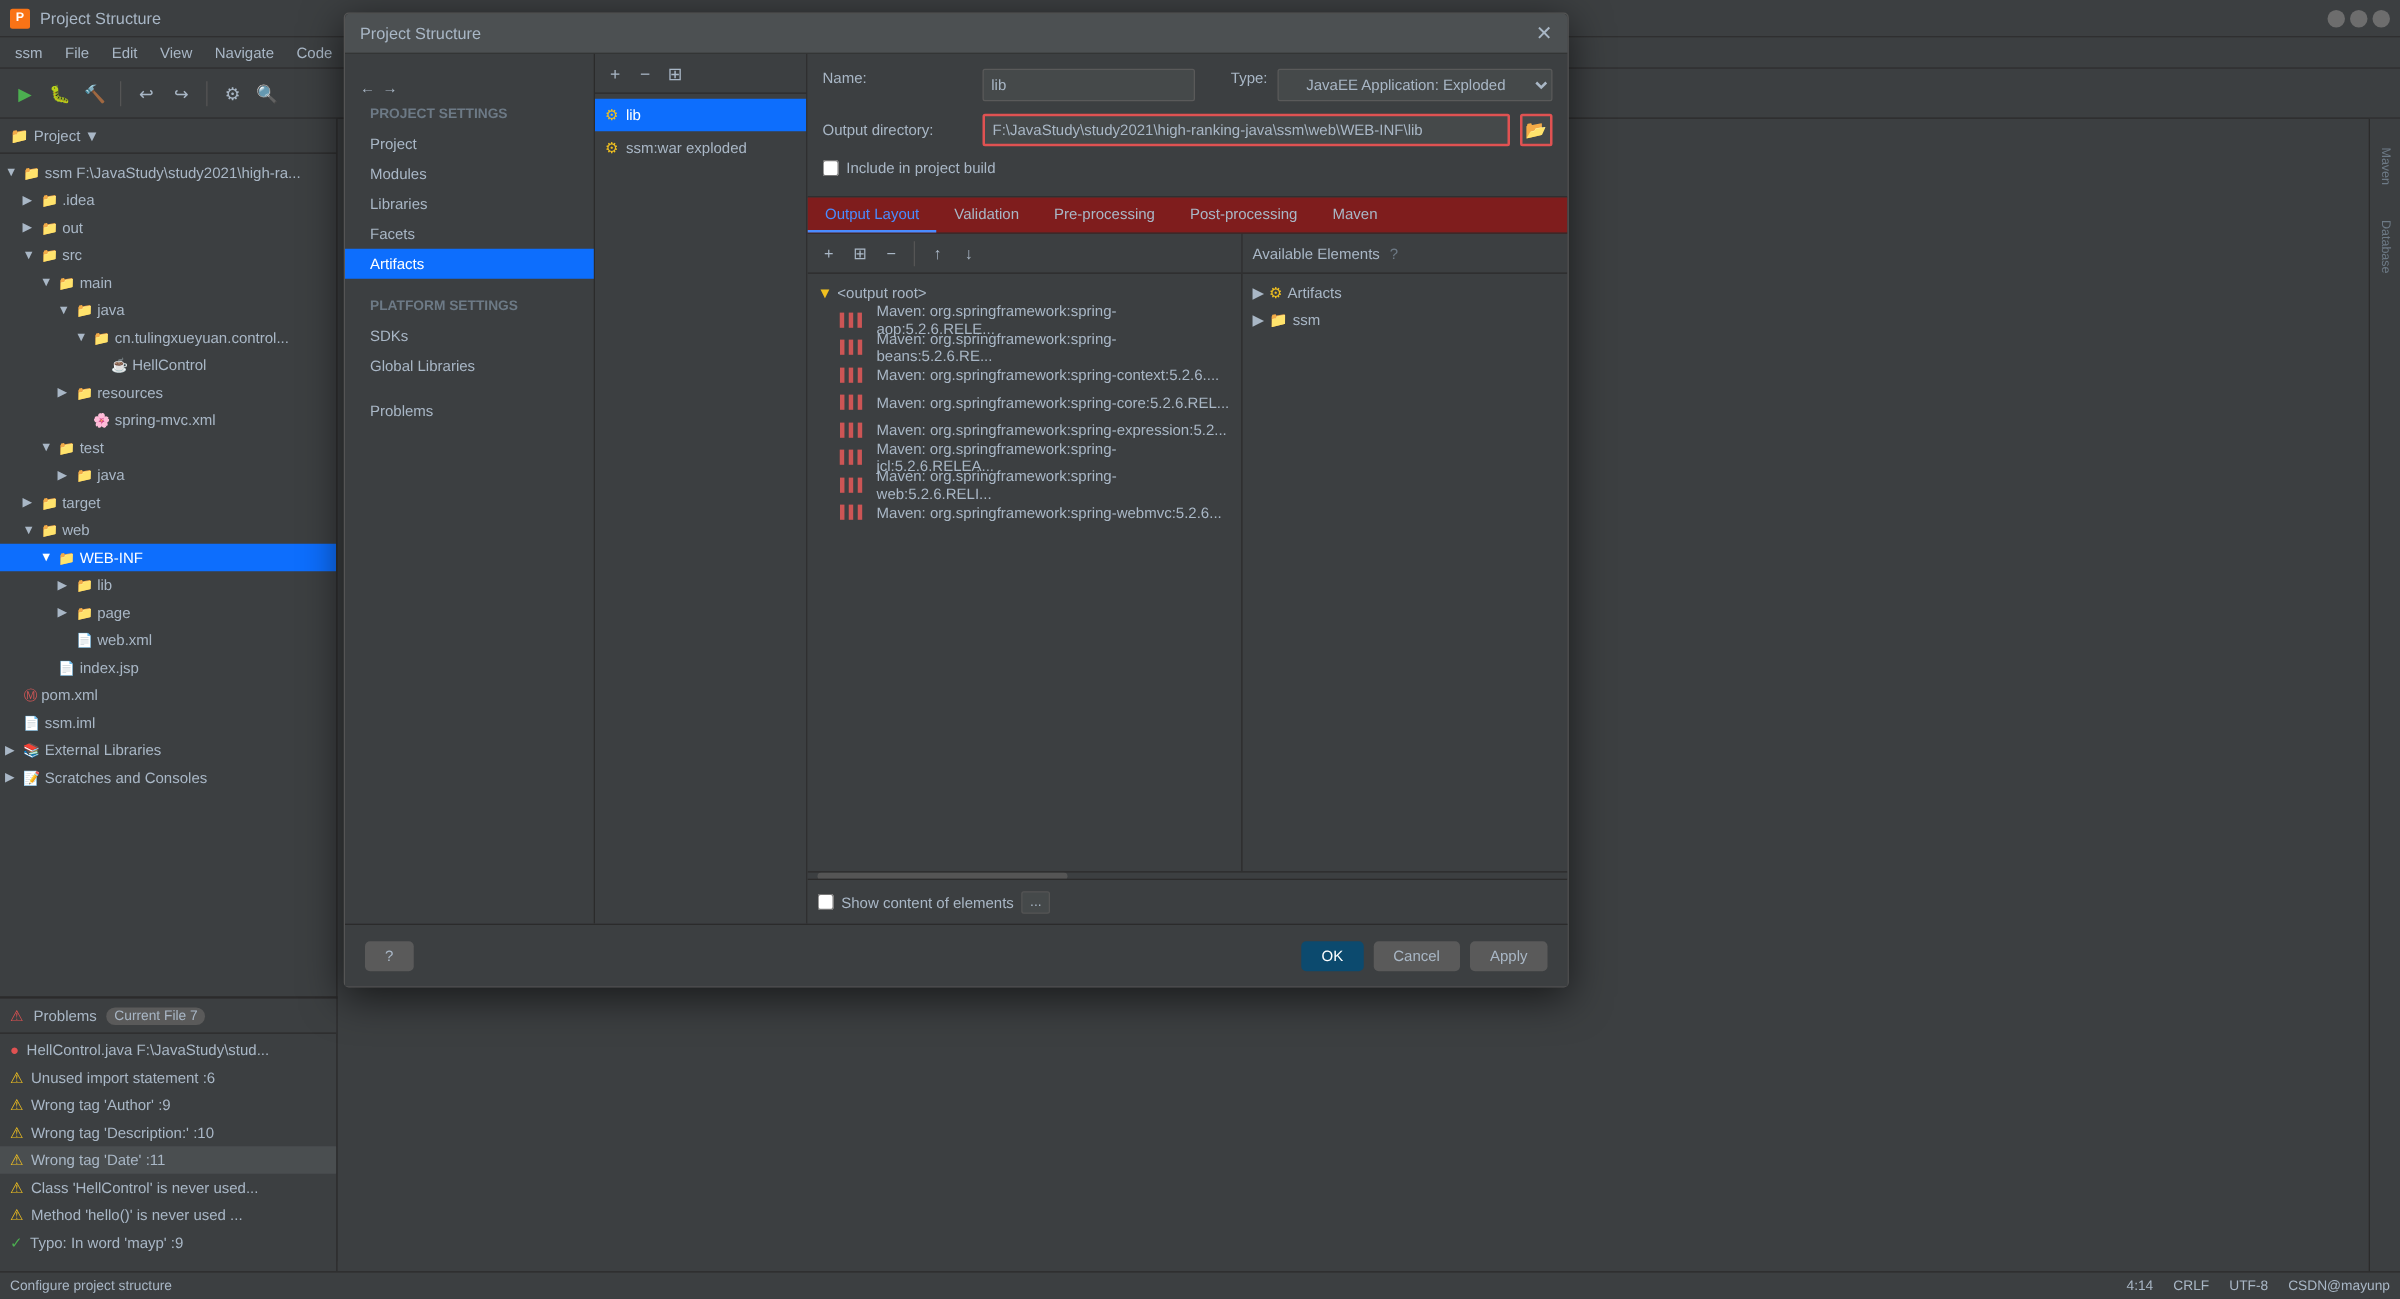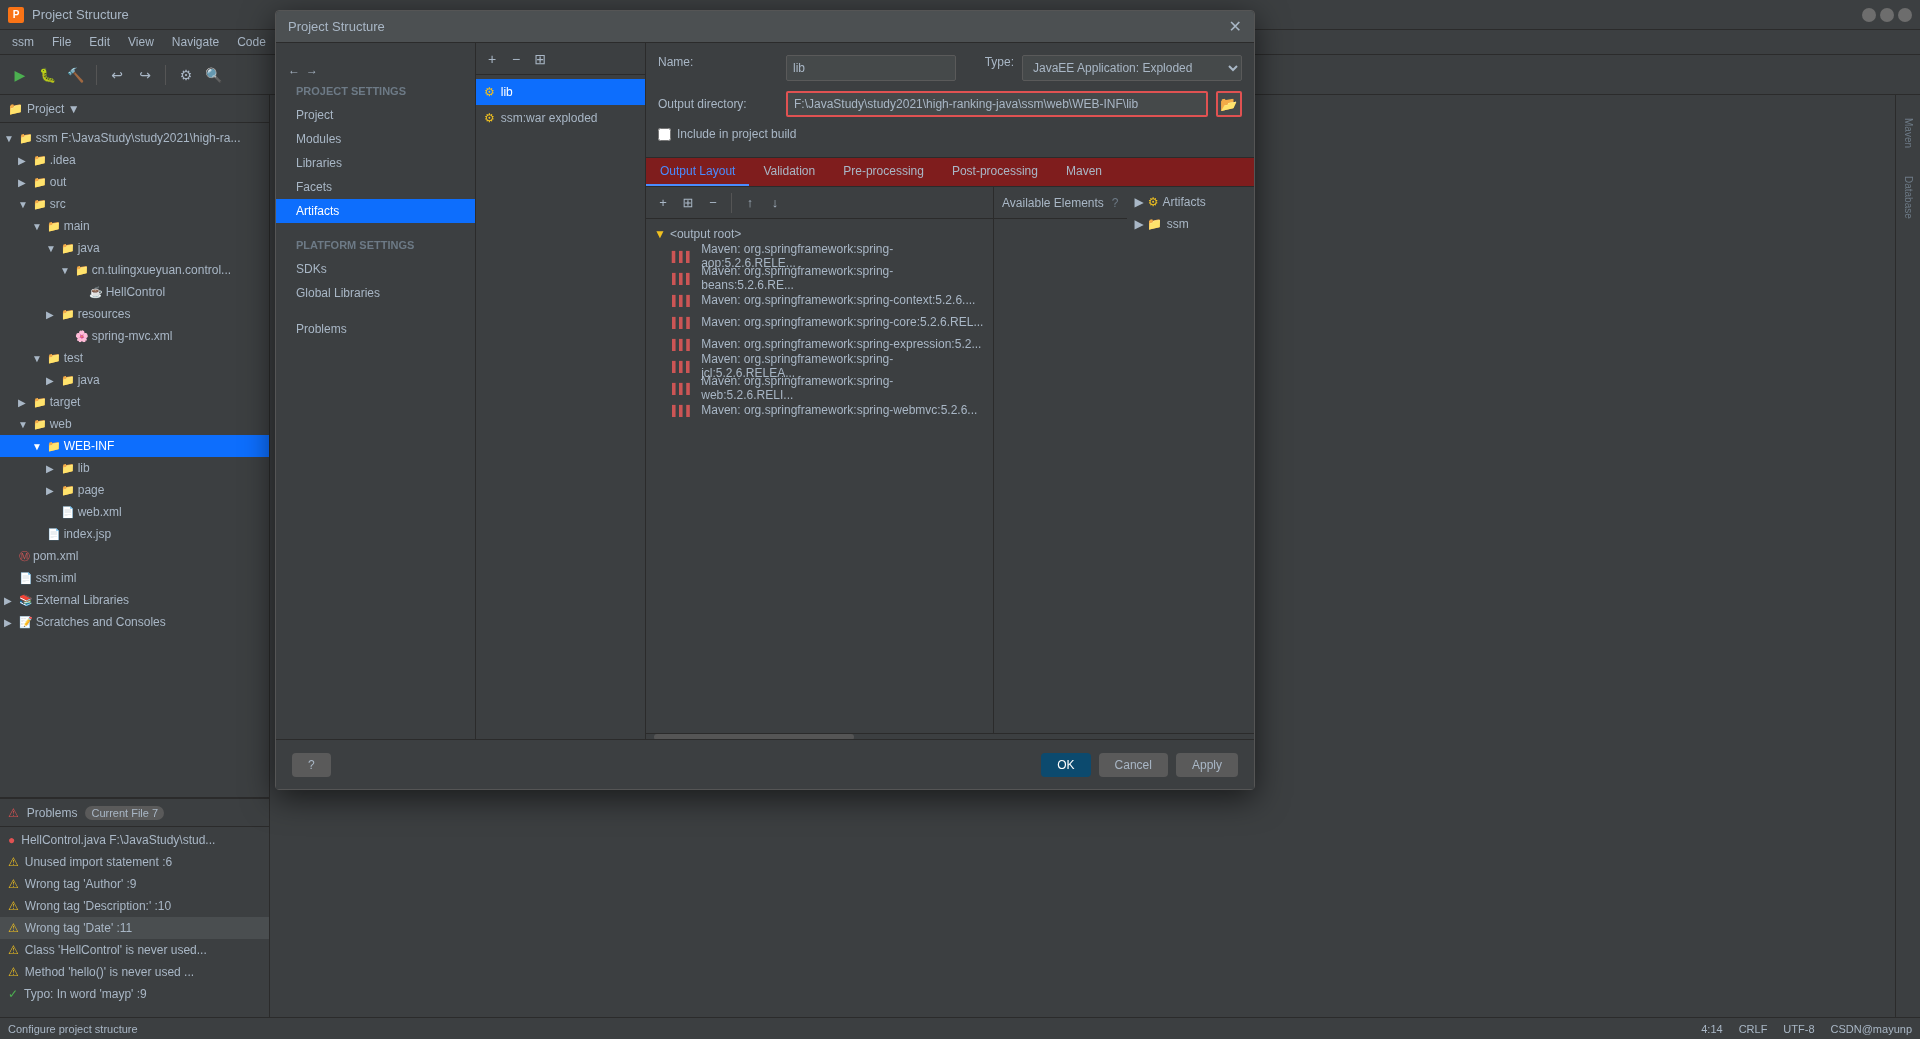--- a/index.html
+++ b/index.html
@@ -292,21 +292,21 @@
       outline: none;
       border-radius: 2px;
     }
 
     .field-type-select {
       width: 220px;
       height: 26px;
       background: #45494a;
       border: 1px solid #5a5a5a;
       color: #a9b7c6;
-      padding: 0 6px;
+      padding: 0 18px;
       font-size: 12px;
       border-radius: 2px;
     }
 
     .output-dir-row {
       display: flex;
       align-items: center;
       gap: 8px;
       margin-bottom: 10px;
     }
@@ -406,20 +406,21 @@
       height: 22px;
       padding: 0 8px;
       font-size: 12px;
       color: #a9b7c6;
       gap: 4px;
     }
 
     .layout-right {
       width: 260px;
       display: flex;
+      flex-direction: column;
     }
 
     .available-header {
       height: 32px;
       display: flex;
       align-items: center;
       padding: 0 8px;
       border-bottom: 1px solid #2b2b2b;
       font-size: 12px;
       color: #a9b7c6;
@@ -947,20 +948,25 @@
               <span>ssm</span>
             </div>
           </div>
         </div>
       </div>
 
       <div style="height:6px; background:#3c3f41; border-top:1px solid #2b2b2b; overflow:hidden;">
         <div style="width:200px; height:6px; background:#555; border-radius:3px; margin-left:8px;"></div>
       </div>
 
+      <div class="bottom-row">
+        <input type="checkbox" style="">
+        <span>Show content of elements</span>
+        <button style="padding:2px 6px; background:#45494a; border:1px solid #555; color:#a9b7c6; cursor:pointer; border-radius:2px; font-size:11px;">...</button>
+      </div>
     </div>
   </div>
 
   <div class="dialog-bottom">
     <button class="dialog-btn secondary" style="margin-right:auto;">?</button>
     <button class="dialog-btn primary">OK</button>
     <button class="dialog-btn secondary">Cancel</button>
     <button class="dialog-btn secondary">Apply</button>
   </div>
 </div>

